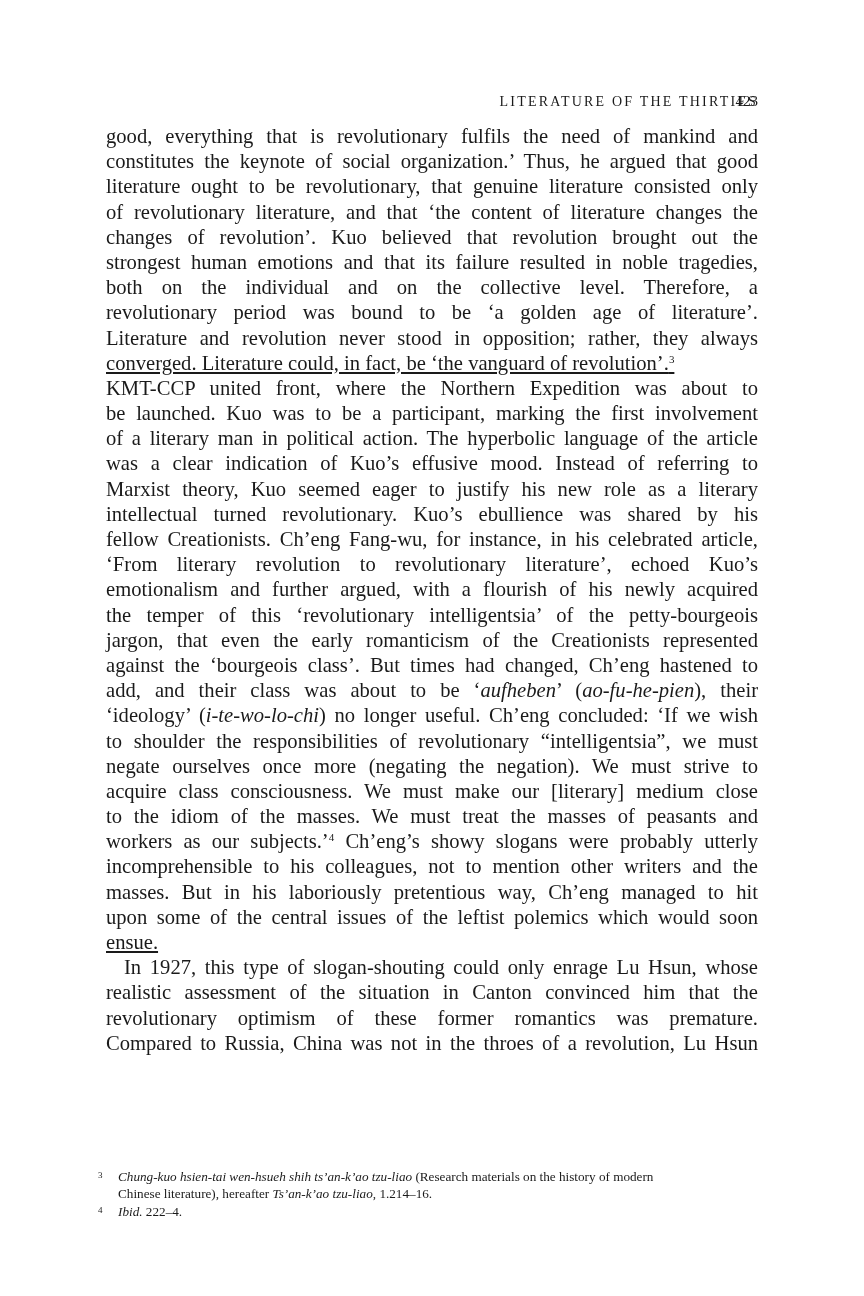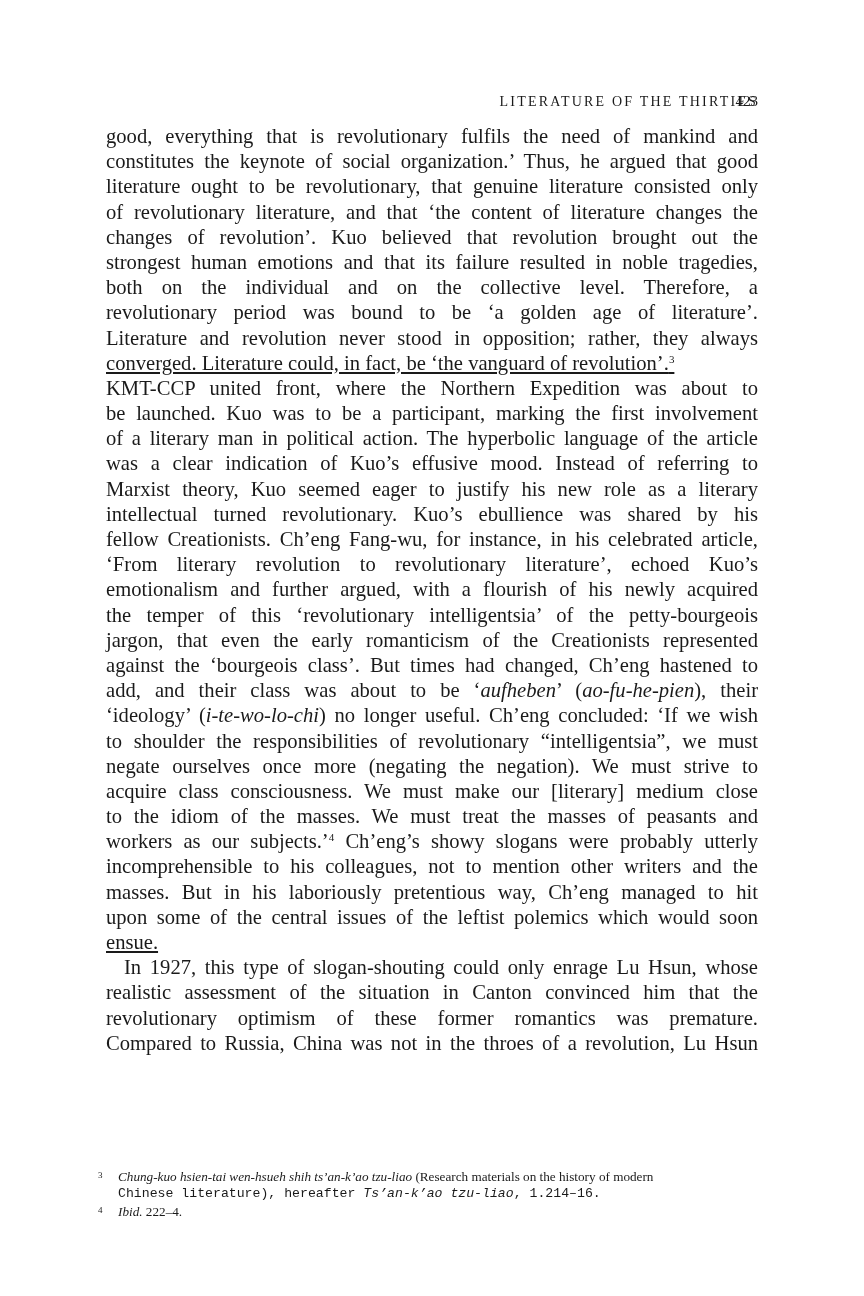--- a/index.html
+++ b/index.html
@@ -10,21 +10,21 @@
     .running-head { position: absolute; left: 0; right: 0; text-align: right; top: 2px; }
     .page-number { position: absolute; right: 0; top: 1px; font-size: 15px; letter-spacing: 0; }
     .body { margin-top: 8px; font-size: 20.6px; line-height: 25.2px; text-align: justify; }
     .line { display: block; text-align: justify; text-align-last: justify; white-space: nowrap; height: 25.2px; }
     .line.last { text-align-last: left; text-decoration: underline; }
     .indent { padding-left: 18px; }
     sup { font-size: 11px; vertical-align: 7px; line-height: 0; }
     i { font-style: italic; }
     .footnotes { position: absolute; left: 92px; top: 1167px; width: 652px; font-size: 13.2px; line-height: 17px; }
     .fn-line { display: block; white-space: nowrap; }
-    .fn-cont { padding-left: 26px; font-family: Liberation Mono, monospace; }
+    .fn-cont { padding-left: 26px; }
     .fn-mark { display: inline-block; width: 20px; padding-left: 6px; font-size: 9px; vertical-align: 3px; }
   </style>
 </head>
 <body>
 
 <div class="page">
   <div class="header">
     <span class="running-head">LITERATURE OF THE THIRTIES</span>
     <span class="page-number">423</span>
   </div>

